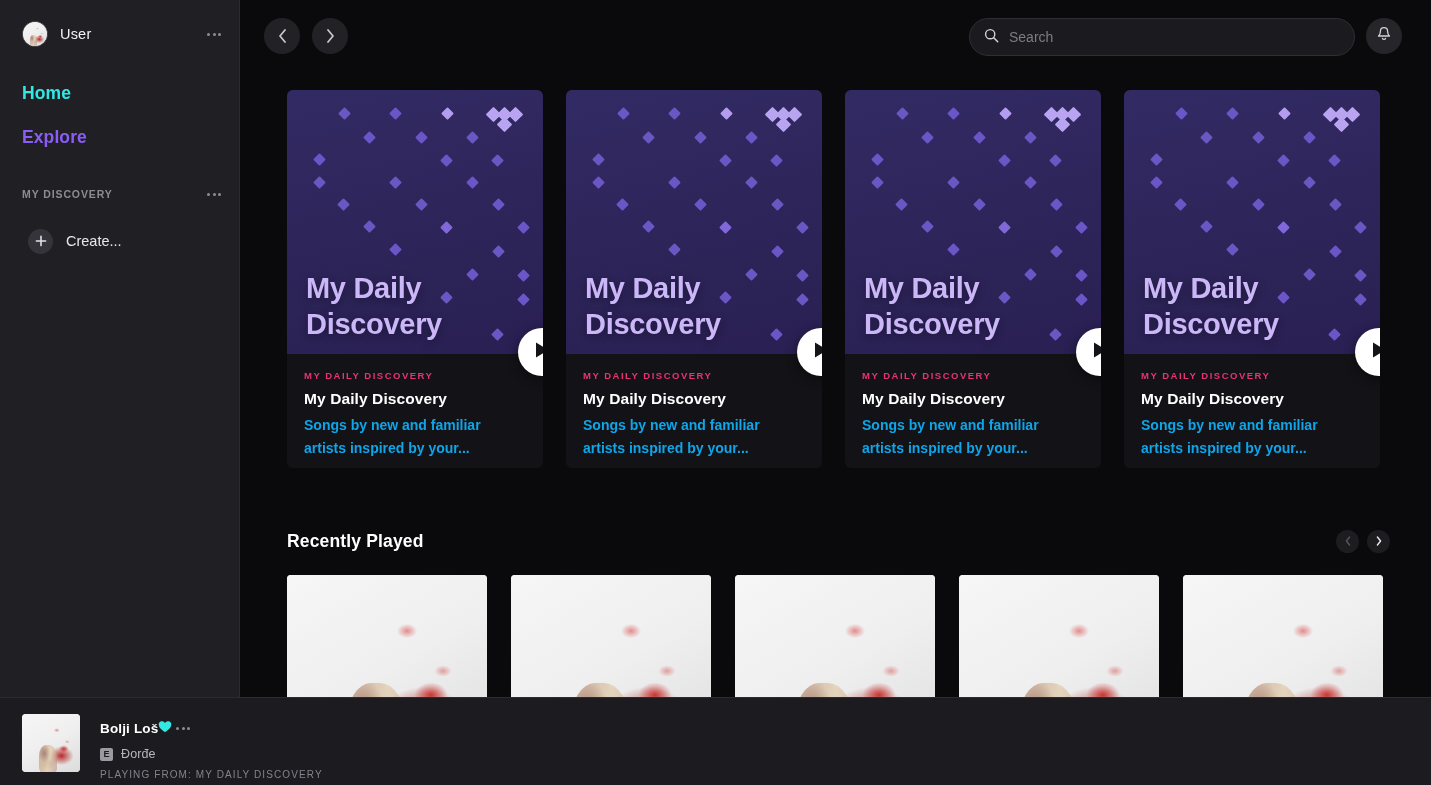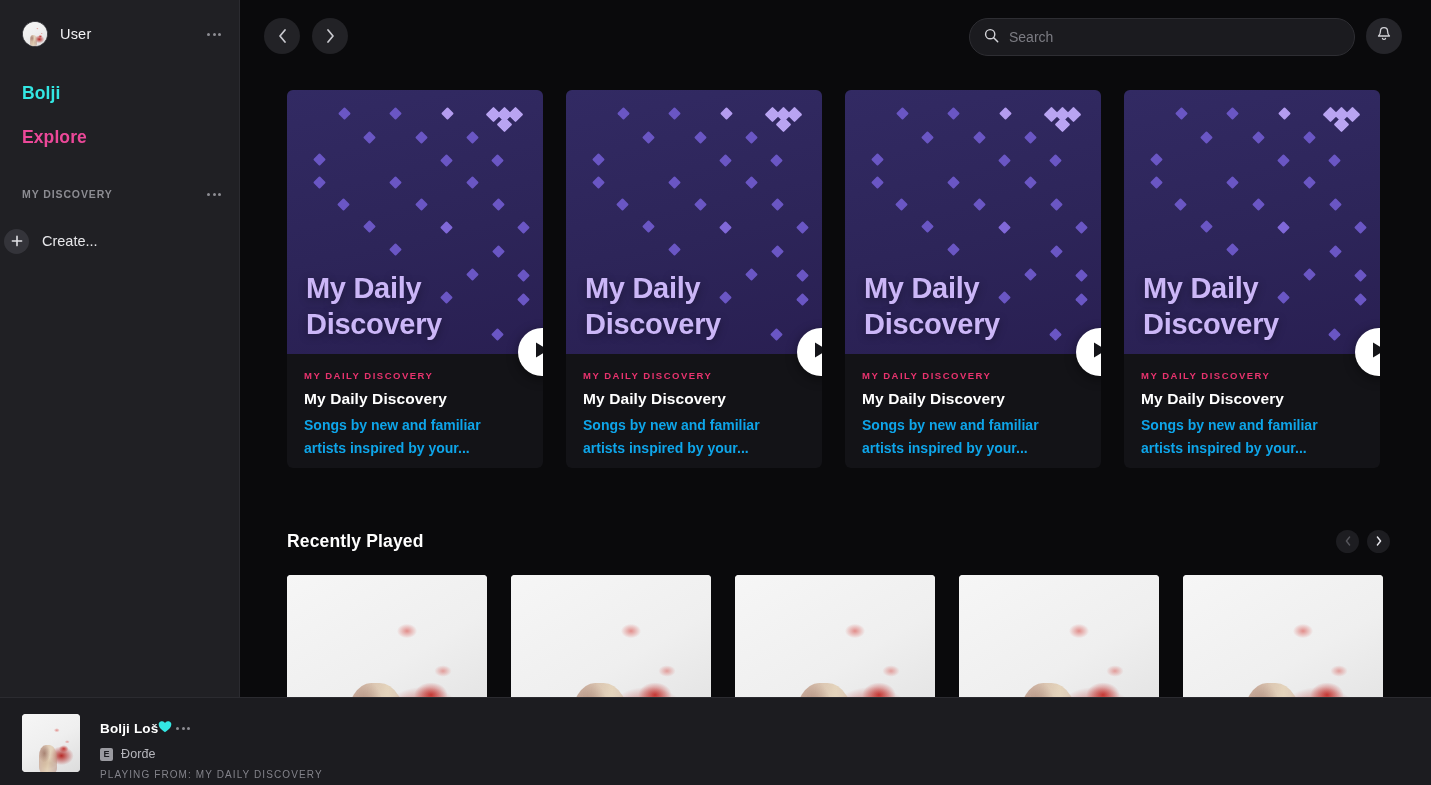--- a/index.html
+++ b/index.html
@@ -37,32 +37,32 @@
     width: 22px; height: 22px; display: flex; align-items: center;
     justify-content: center; gap: 2.5px; cursor: pointer; flex: 0 0 auto;
   }
   .dots-btn i { width: 3px; height: 3px; border-radius: 50%; background: #8d8d93; display: block; }
 
   .nav-item {
     padding: 0 22px; height: 30px; display: flex; align-items: center;
     font-size: 17.5px; font-weight: bold; letter-spacing: .1px; cursor: pointer;
   }
   #nav-home { color: #33e7e3; margin-top: 27px; }
-  #nav-explore { color: #ec4899; margin-top: 14px; }
+  #nav-explore { color: #8b5cf6; margin-top: 14px; }
 
   .section-head {
     display: flex; align-items: center; padding: 0 14px 0 22px;
     margin-top: 34px; height: 16px;
   }
   .section-head .lbl {
     color: #8c8c92; font-size: 10.5px; font-weight: bold;
     letter-spacing: .9px; flex: 1 1 auto;
   }
   .create-row {
-    display: flex; align-items: center; padding: 0 4px;
+    display: flex; align-items: center; padding: 0 28px;
     margin-top: 26px; height: 26px; cursor: pointer;
   }
   .plus-circle {
     width: 25px; height: 25px; border-radius: 50%;
     background: #34343a; display: flex; align-items: center;
     justify-content: center; flex: 0 0 auto;
   }
   .plus-circle svg { display: block; }
   .create-label { margin-left: 13px; color: #e7e7ea; font-size: 14.5px; }
 
@@ -239,21 +239,21 @@
       </div>
       <span class="user-name">User</span>
       <span class="dots-btn">
           <i></i>
           <i></i>
           <i></i>
         </span>
     </div>
 
     <div class="nav-item" id="nav-home">
-      <span>Bolji</span>
+      <span>Home</span>
     </div>
     <div class="nav-item" id="nav-explore">
       <span>Explore</span>
     </div>
 
     <div class="section-head">
       <span class="lbl">MY DISCOVERY</span>
       <span class="dots-btn">
           <i></i>
           <i></i>

